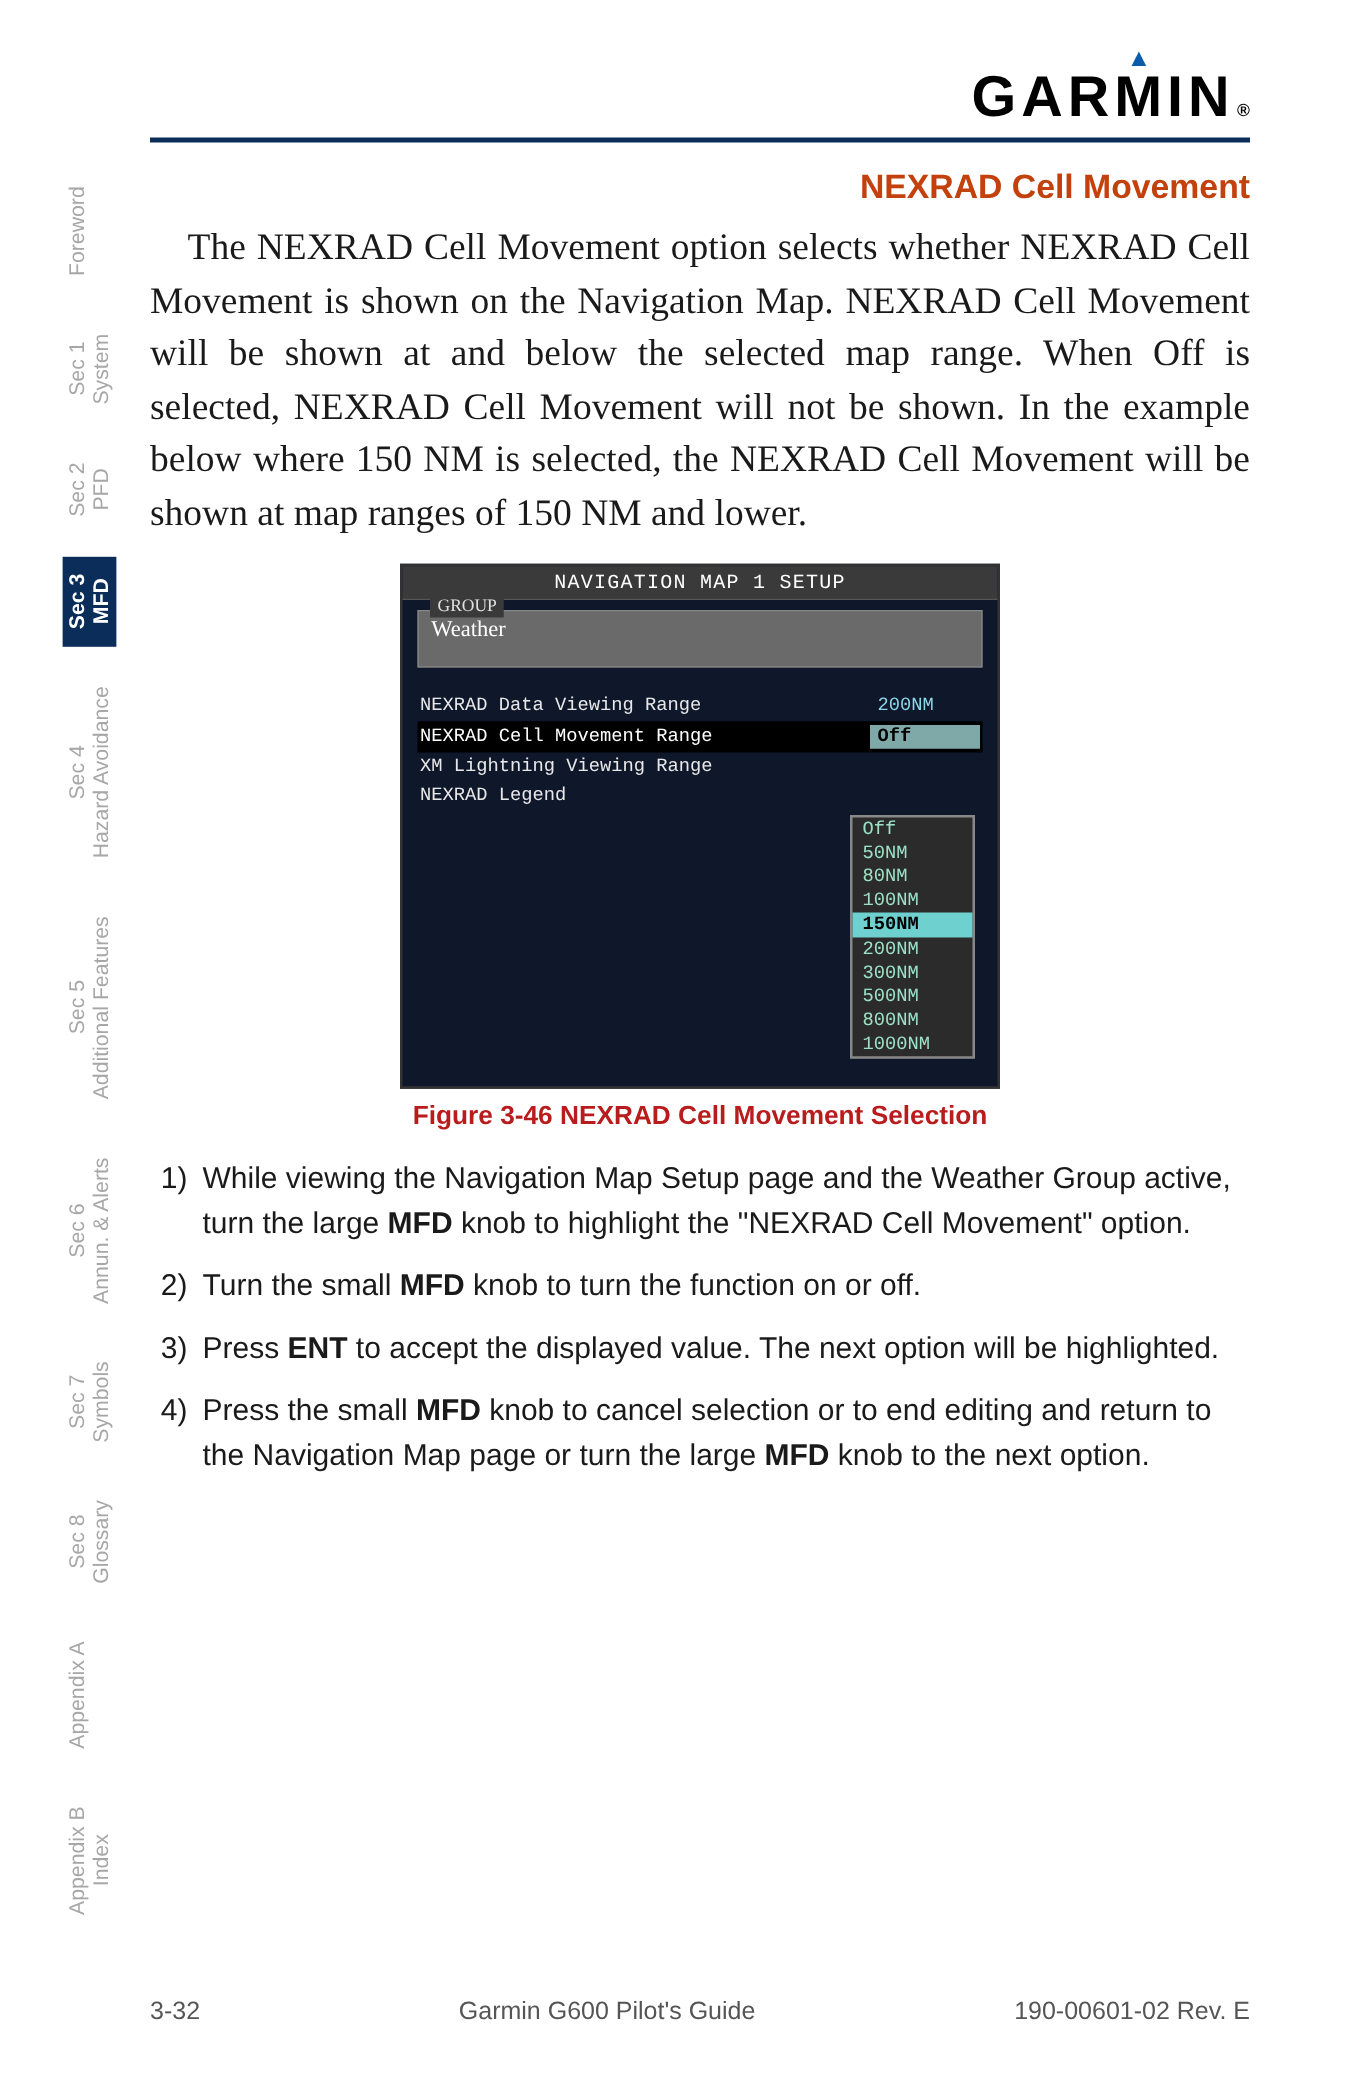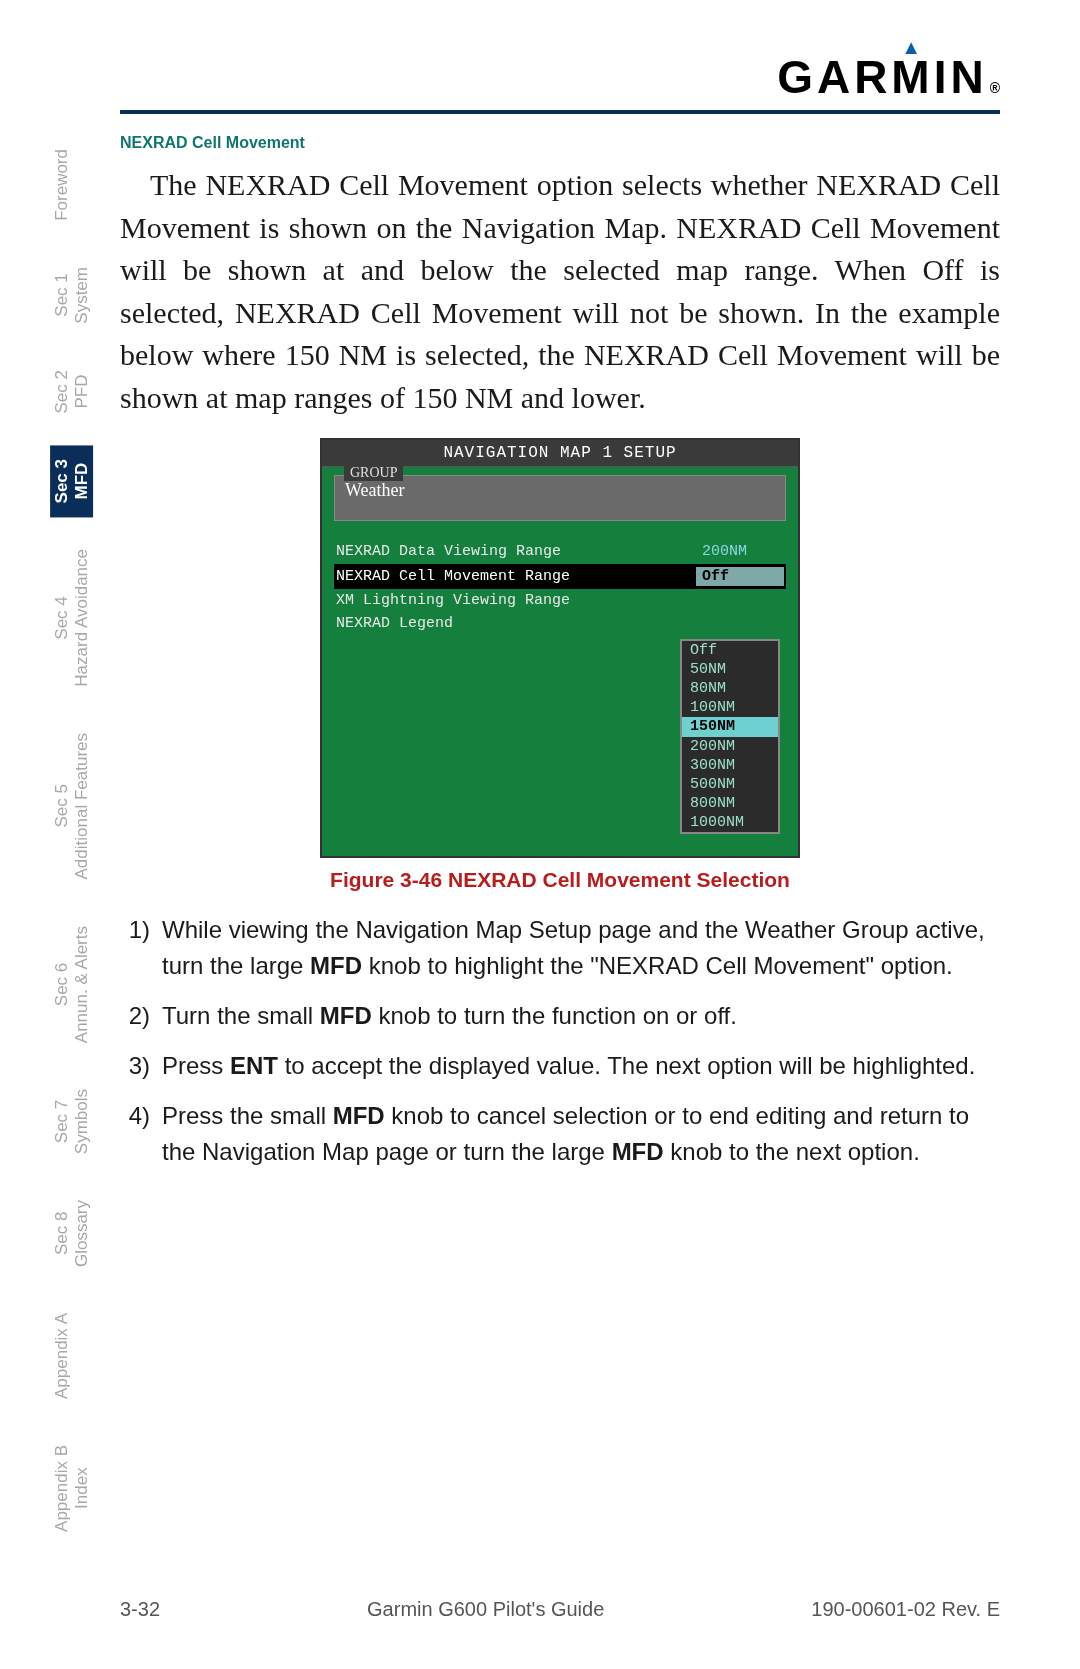--- a/index.html
+++ b/index.html
@@ -42,43 +42,44 @@
     color: #0a5da8;
   }
   .garmin-reg {
     font-size: 14px;
     vertical-align: super;
     margin-left: 2px;
     letter-spacing: 0;
   }
   .section-title {
     font-family: Arial, Helvetica, sans-serif;
-    font-size: 16px;
+    font-size: 27px;
     font-weight: 700;
-    color: #0f766e;
+    color: #c2410c;
     margin: 20px 0 12px 0;
+    text-align: right;
   }
   .body-para {
     font-size: 30px;
     line-height: 1.42;
     text-align: justify;
     text-indent: 30px;
     margin-bottom: 18px;
     font-family: 'Minion Pro', Georgia, serif;
     color: #1a1a1a;
   }
   .figure-wrap {
     text-align: center;
     margin: 10px auto 20px auto;
   }
   .screenshot {
     display: inline-block;
     width: 480px;
     border: 2px solid #333;
-    background: #15803d;
+    background: #0f172a;
     font-family: 'Courier New', monospace;
     font-size: 17px;
     color: #e8e8e8;
     text-align: left;
   }
   .ss-title {
     background: #3a3a3a;
     color: #fff;
     text-align: center;
     padding: 4px 0;

